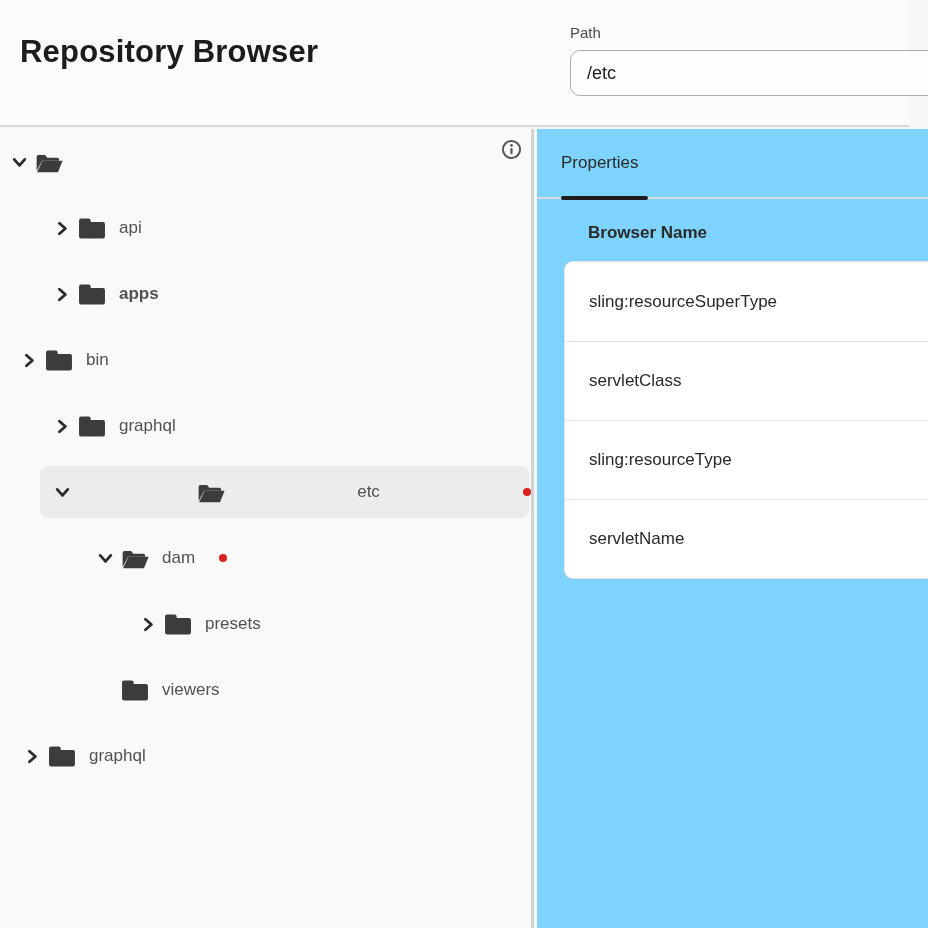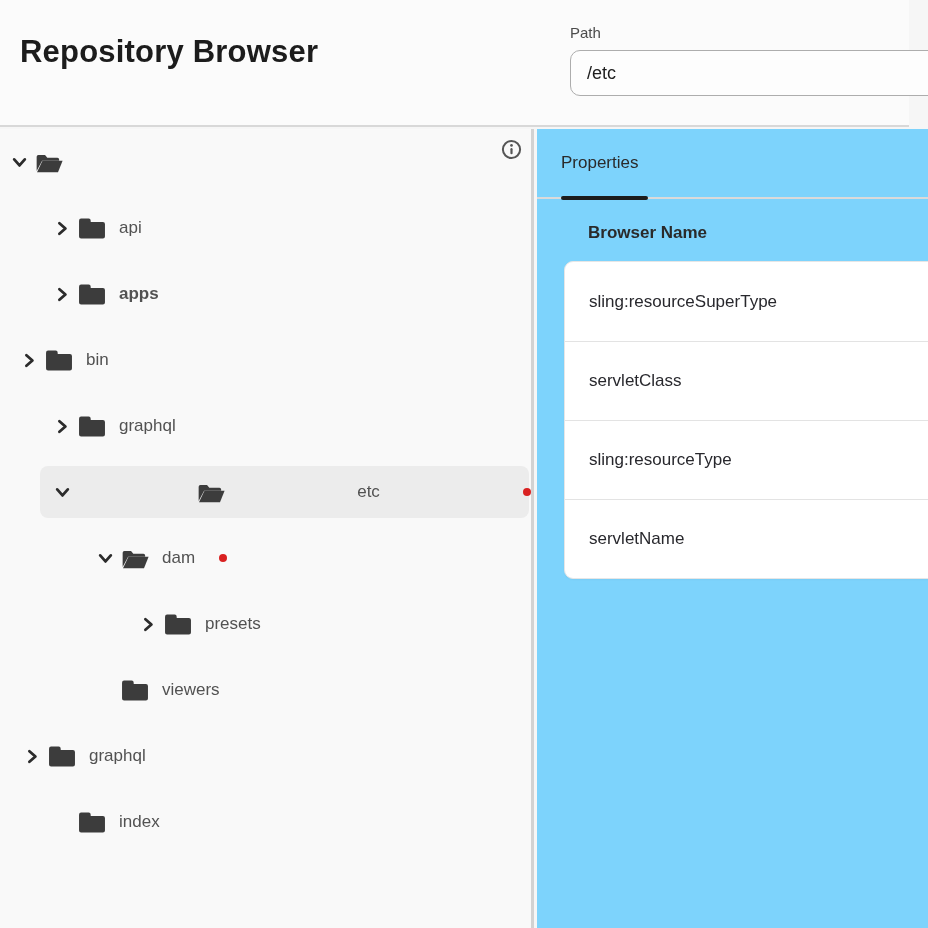--- a/index.html
+++ b/index.html
@@ -260,31 +260,20 @@
           </svg>
         </span>
         <span class="cell folder-slot">
           <svg width="30" height="25" viewBox="0 0 32 27">
     <path d="M2 5 a2.2 2.2 0 0 1 2.2 -2.2 h8.2 a2.2 2.2 0 0 1 2.2 2.2 v1.4 h13.2
              a2.2 2.2 0 0 1 2.2 2.2 v13.6 a2.2 2.2 0 0 1 -2.2 2.2 H4.2
              a2.2 2.2 0 0 1 -2.2 -2.2 Z" fill="#3c3c3c"></path>
           </svg>
         </span>
         <span class="cell tree-label">graphql</span>
-      </div>
-      <div class="tree-row" style="padding-left: 55px;">
-        <span class="cell chev-slot"></span>
-        <span class="cell folder-slot">
-          <svg width="30" height="25" viewBox="0 0 32 27">
-    <path d="M2 5 a2.2 2.2 0 0 1 2.2 -2.2 h8.2 a2.2 2.2 0 0 1 2.2 2.2 v1.4 h13.2
-             a2.2 2.2 0 0 1 2.2 2.2 v13.6 a2.2 2.2 0 0 1 -2.2 2.2 H4.2
-             a2.2 2.2 0 0 1 -2.2 -2.2 Z" fill="#3c3c3c"></path>
-          </svg>
-        </span>
-        <span class="cell tree-label">index</span>
       </div>
     </div>
   <button class="info-button">
     <span>
       <svg width="21" height="21" viewBox="0 0 21 21">
         <circle cx="10.5" cy="10.5" r="8.6" fill="none" stroke="#565656" stroke-width="2"></circle>
         <circle cx="10.5" cy="6.4" r="1.35" fill="#565656"></circle>
         <rect x="9.4" y="9.1" width="2.2" height="6.2" rx="1.1" fill="#565656"></rect>
       </svg>
     </span>

